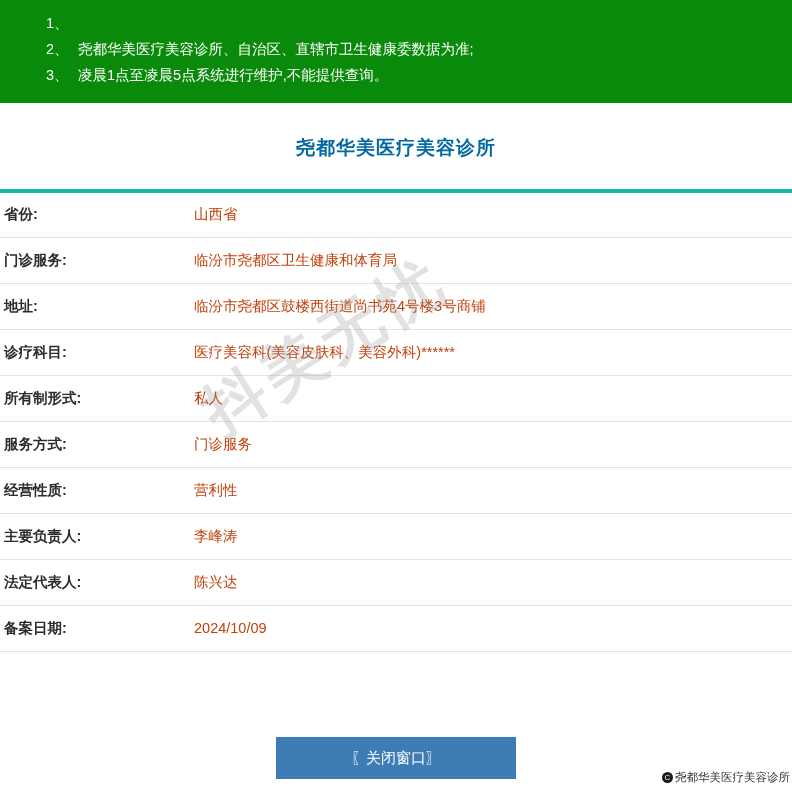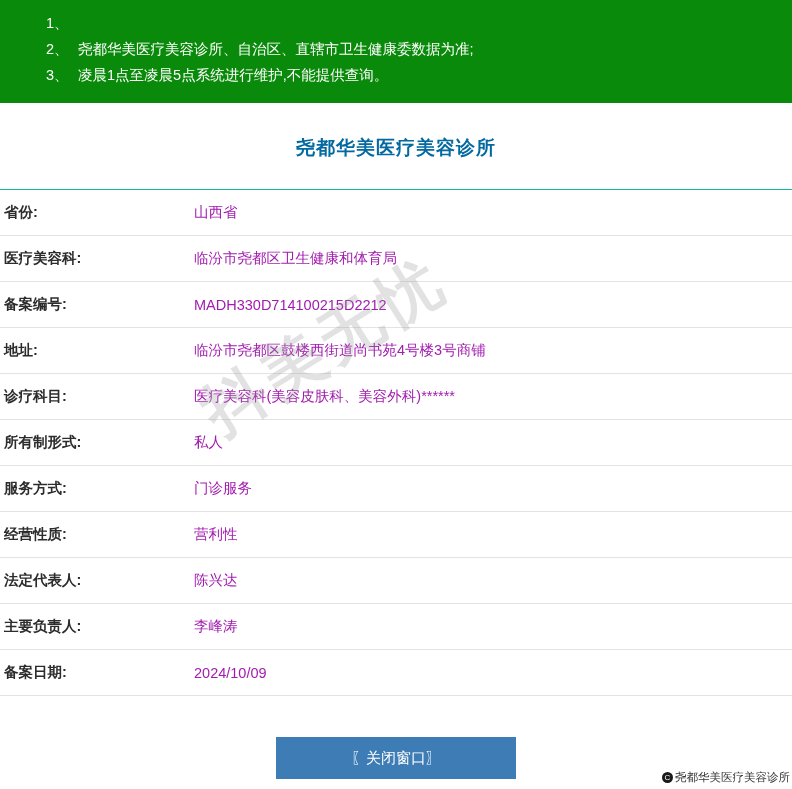--- a/index.html
+++ b/index.html
@@ -57,30 +57,30 @@
     width: 792px;
     border-collapse: collapse;
   }
   .info-table tr { height: 46px; }
   .info-table td {
     border-bottom: 1px solid #e3e3e3;
     font-size: 14.5px;
     color: #333333;
     vertical-align: middle;
   }
-  .info-table tr:first-child td { border-top: 1px solid #14b8a6; }
+  .info-table tr:first-child td { border-top: 4px solid #14b8a6; }
   td.label {
     width: 190px;
     padding-left: 4px;
     font-weight: bold;
     color: #2c2c2c;
   }
   td.value {
     padding-left: 4px;
-    color: #a21caf;
+    color: #c2410c;
   }
 
   
   .footer {
     position: absolute;
     left: 0;
     bottom: 0;
     width: 792px;
     height: 64px;
   }
@@ -160,26 +160,22 @@
 
   <div class="title">尧都华美医疗美容诊所</div>
 
   <table class="info-table">
     <tbody>
       <tr>
         <td class="label">省份:</td>
         <td class="value">山西省</td>
       </tr>
       <tr>
-        <td class="label">医疗美容科:</td>
+        <td class="label">门诊服务:</td>
         <td class="value">临汾市尧都区卫生健康和体育局</td>
-      </tr>
-      <tr>
-        <td class="label">备案编号:</td>
-        <td class="value">MADH330D714100215D2212</td>
       </tr>
       <tr>
         <td class="label">地址:</td>
         <td class="value">临汾市尧都区鼓楼西街道尚书苑4号楼3号商铺</td>
       </tr>
       <tr>
         <td class="label">诊疗科目:</td>
         <td class="value">医疗美容科(美容皮肤科、美容外科)******</td>
       </tr>
       <tr>
@@ -188,26 +184,26 @@
       </tr>
       <tr>
         <td class="label">服务方式:</td>
         <td class="value">门诊服务</td>
       </tr>
       <tr>
         <td class="label">经营性质:</td>
         <td class="value">营利性</td>
       </tr>
       <tr>
+        <td class="label">主要负责人:</td>
+        <td class="value">李峰涛</td>
+      </tr>
+      <tr>
         <td class="label">法定代表人:</td>
         <td class="value">陈兴达</td>
-      </tr>
-      <tr>
-        <td class="label">主要负责人:</td>
-        <td class="value">李峰涛</td>
       </tr>
       <tr>
         <td class="label">备案日期:</td>
         <td class="value">2024/10/09</td>
       </tr>
     </tbody>
   </table>
 
   <div class="wm-diag">抖美无忧</div>
 

